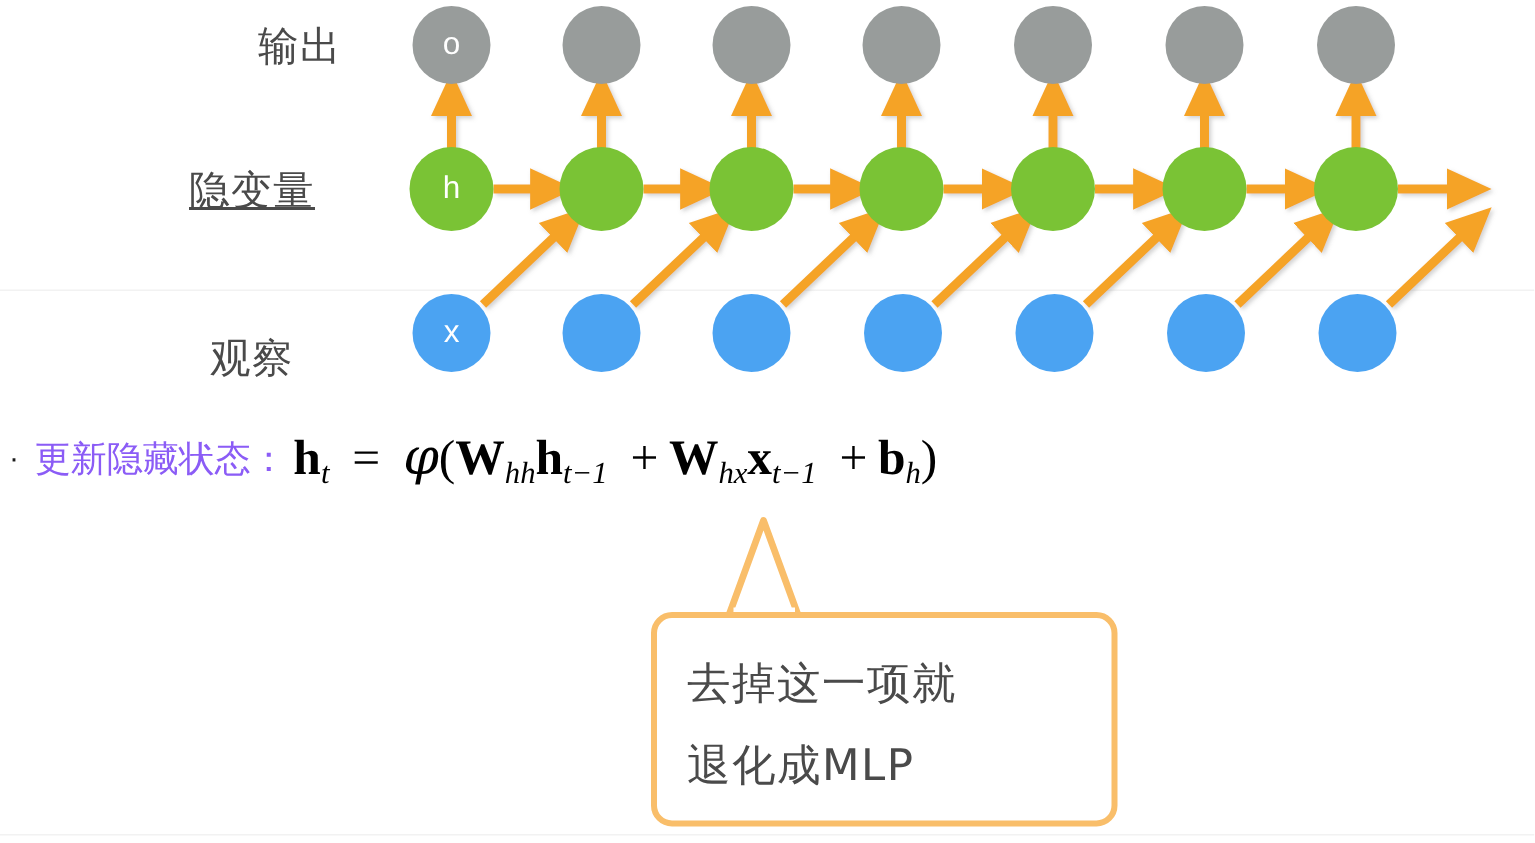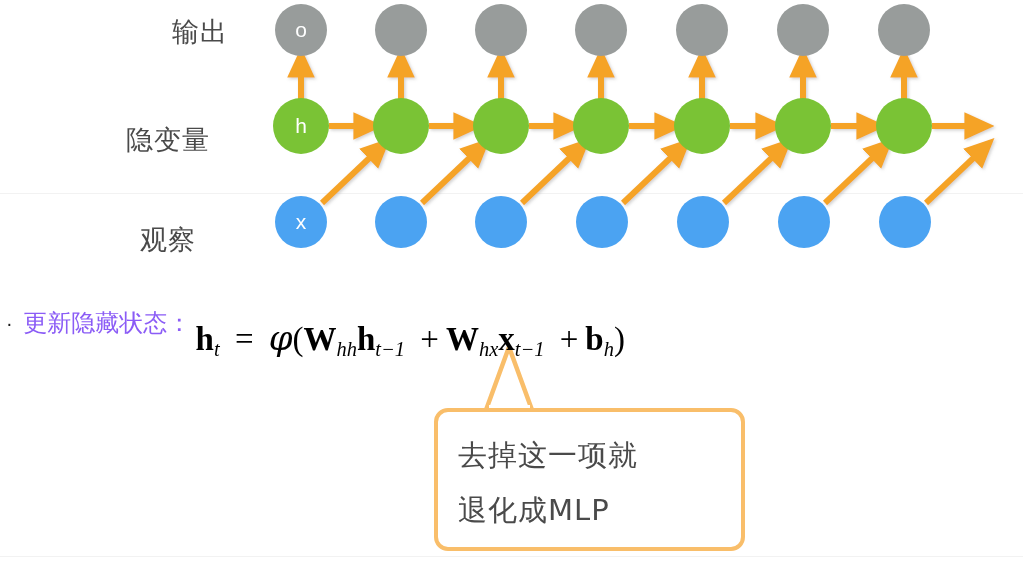--- a/index.html
+++ b/index.html
@@ -42,21 +42,21 @@
     display:inline-block;vertical-align:middle;
     font-size:20px;line-height:1;color:#1a1a1a;margin-right:6px;
   }
   .cn{
     display:inline-block;vertical-align:middle;font-size:24px;
     font-family:Liberation Mono, monospace;color:#8b5cf6;
   }
   .math{
     display:inline-block;vertical-align:middle;
     font-family:"Liberation Serif","DejaVu Serif",serif;
-    font-size:33px;color:#000;margin-top:33px;
+    font-size:33px;color:#000;
   }
   .math .bf{font-weight:bold;}
   .math sub{font-size:0.62em;font-style:italic;vertical-align:-0.28em;}
   .op{padding:0 7px;}
   .phi{font-family:"DejaVu Serif","Liberation Serif",serif;font-style:italic;font-size:34px;}
   .hairline{position:absolute;background:#f2f2f2;}
 </style>
 </head>
 <body>
 
@@ -100,21 +100,21 @@
       <line x1="724" y1="203" x2="782" y2="148"></line>
       <line x1="825" y1="203" x2="883" y2="148"></line>
       <line x1="926" y1="203" x2="984" y2="148"></line>
     </g>
 
     <path d="M486,410 L509,347 L532,410" fill="none" stroke="#f9be6a" stroke-width="4.5" stroke-linejoin="round" stroke-linecap="round"></path>
     <rect x="489" y="405" width="41" height="10" fill="#ffffff"></rect>
   </svg>
 
   <div class="row-label" style="left:140px;top:18px;margin-left:32px;">输出</div>
-  <div class="row-label" style="left:126px;top:126px;">隐变量</div>
+  <div class="row-label" style="left:126px;top:114px;text-decoration:underline;">隐变量</div>
   <div class="row-label" style="left:140px;top:210px;margin-top:16px;">观察</div>
 
   <div class="node" style="left:275px;top:4px;width:52px;height:52px;background:#989c9b;">o</div>
   <div class="node" style="left:375px;top:4px;width:52px;height:52px;background:#989c9b;"></div>
   <div class="node" style="left:475px;top:4px;width:52px;height:52px;background:#989c9b;"></div>
   <div class="node" style="left:575px;top:4px;width:52px;height:52px;background:#989c9b;"></div>
   <div class="node" style="left:676px;top:4px;width:52px;height:52px;background:#989c9b;"></div>
   <div class="node" style="left:777px;top:4px;width:52px;height:52px;background:#989c9b;"></div>
   <div class="node" style="left:878px;top:4px;width:52px;height:52px;background:#989c9b;"></div>
 

